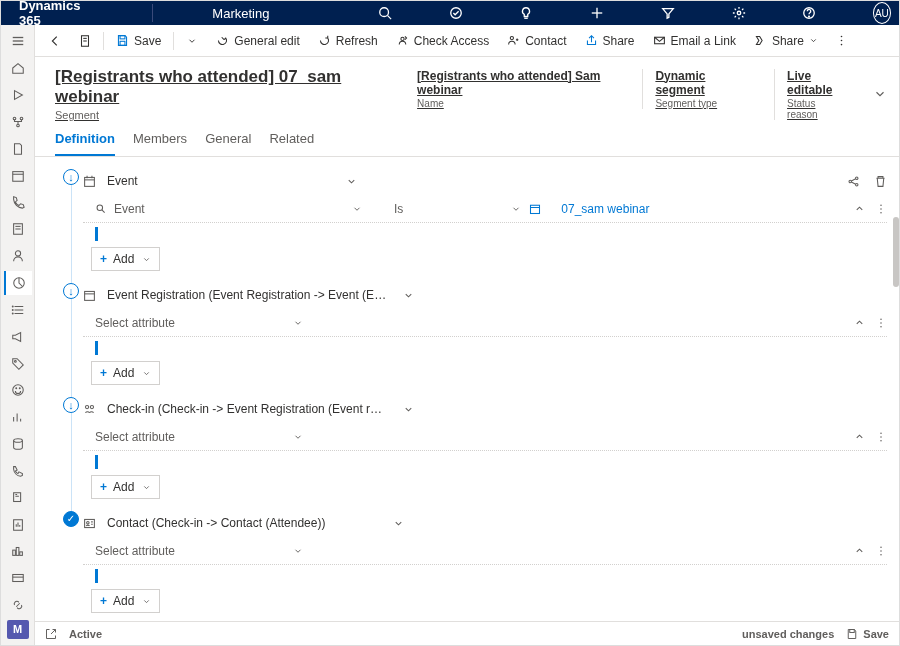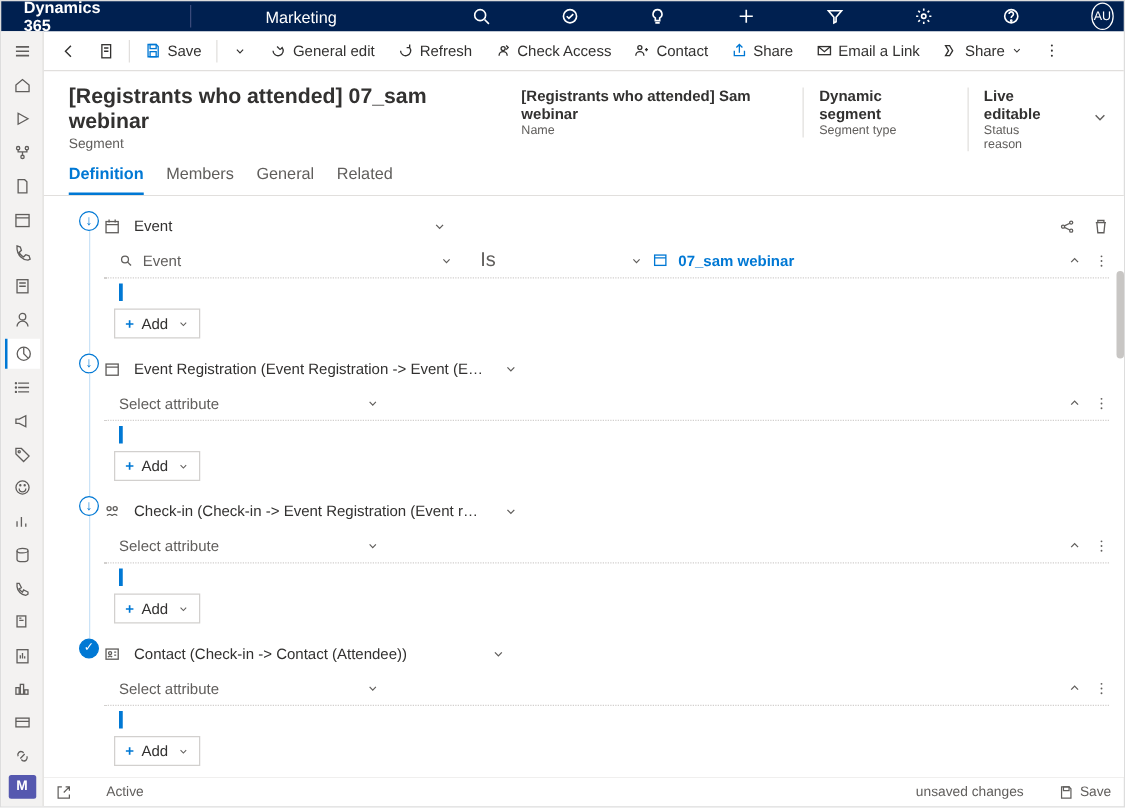--- a/index.html
+++ b/index.html
@@ -15,21 +15,21 @@
 .body { flex: 1; display: flex; min-height: 0; }
 .leftnav { width: 34px; background: #f3f2f1; border-right: 1px solid #e1dfdd; display: flex; flex-direction: column; align-items: center; padding-top: 4px; }
 .leftnav .nitem { width: 28px; height: 28px; display: flex; align-items: center; justify-content: center; cursor: pointer; color: #605e5c; margin-bottom: 2px; }
 .leftnav .nitem.active { background: #fff; border-left: 2px solid #0078d4; }
 .leftnav .mswitch { margin-top: auto; width: 22px; height: 22px; background: #5558af; color: #fff; display: flex; align-items: center; justify-content: center; font-size: 11px; font-weight: 600; border-radius: 2px; margin-bottom: 6px; cursor: pointer; }
 .main { flex: 1; display: flex; flex-direction: column; min-width: 0; }
 .cmdbar { height: 32px; border-bottom: 1px solid #e1dfdd; display: flex; align-items: center; padding: 0 6px; gap: 2px; }
 .cmdbar .cbtn { display: flex; align-items: center; padding: 0 8px; height: 28px; cursor: pointer; font-size: 12px; color: #323130; gap: 5px; }
 .cmdbar .iconbtn { width: 28px; justify-content: center; padding: 0; }
 .cmdbar .vsep { width: 1px; height: 18px; background: #e1dfdd; margin: 0 2px; }
-.recordhdr { padding: 10px 12px 0 20px; display: flex; align-items: flex-end; gap: 20px; }
+.recordhdr { padding: 10px 12px 0 20px; display: flex; align-items: center; gap: 20px; text-decoration: underline; }
 .recordhdr .titleblock h1 { font-size: 17px; font-weight: 600; }
 .recordhdr .titleblock .sub { font-size: 11px; color: #605e5c; margin-top: 2px; }
 .recordhdr .spacer { flex: 1; }
 .recordhdr .meta { display: flex; gap: 18px; align-items: flex-start; }
 .recordhdr .meta .mitem { border-left: 1px solid #e1dfdd; padding-left: 12px; margin-left: 16px; }
 .recordhdr .meta .mitem:first-child { border-left: none; padding-left: 0; }
 .recordhdr .meta .mval { font-size: 12px; font-weight: 600; }
 .recordhdr .meta .mlabel { font-size: 10px; color: #605e5c; margin-top: 1px; }
 .recordhdr .expand { cursor: pointer; font-size: 14px; color: #605e5c; margin-left: 6px; align-self: center; }
 .tabs { padding: 10px 20px 0 20px; border-bottom: 1px solid #e1dfdd; display: flex; gap: 18px; }
@@ -43,30 +43,30 @@
 .timeline-dot .arrow-down { color: #0078d4; font-size: 11px; line-height: 1; }
 .timeline-dot.filled .check { color: #fff; font-size: 10px; line-height: 1; }
 .timeline-line { position: absolute; left: 28px; top: 18px; bottom: -10px; width: 1px; background: #cbe3f7; }
 .entity-row { display: flex; align-items: center; height: 28px; gap: 8px; }
 .entity-row .eicon { width: 16px; text-align: center; color: #605e5c; font-size: 13px; }
 .entity-row .ename { font-size: 12px; color: #323130; max-width: 280px; white-space: nowrap; overflow: hidden; text-overflow: ellipsis; }
 .cond-row { display: flex; align-items: center; height: 28px; border-bottom: 1px dotted #d2d0ce; padding-left: 12px; gap: 8px; color: #605e5c; }
 .cond-row .search { font-size: 12px; }
 .cond-row .field { min-width: 120px; font-size: 12px; }
 .cond-row .chev-sm { font-size: 11px; cursor: pointer; color: #605e5c; margin-left: 20px; }
-.cond-row .op { margin-left: 14px; font-size: 16px; text-align: right; }
-.cond-row .val-link { color: #0078d4; font-weight: 700; cursor: pointer; display: flex; gap: 8px; }
+.cond-row .op { margin-left: 24px; font-size: 12px; text-align: right; }
+.cond-row .val-link { color: #0078d4; font-weight: 400; cursor: pointer; display: flex; align-items: center; gap: 20px; }
 .cond-row .right-actions { margin-left: auto; display: flex; gap: 10px; color: #605e5c; align-items: center; }
 .cond-row .right-actions .a { cursor: pointer; }
 .accent-bar { width: 3px; height: 14px; background: #0078d4; margin-left: 12px; margin-top: 4px; margin-bottom: 4px; }
 .add-row { display: flex; align-items: center; gap: 6px; height: 28px; padding-left: 8px; }
 .add-btn { display: flex; align-items: center; gap: 6px; border: 1px solid #d2d0ce; padding: 4px 8px; font-size: 12px; cursor: pointer; background: #fff; }
 .add-btn .plus { color: #0078d4; font-weight: 600; }
 .add-btn .chev { color: #605e5c; font-size: 10px; margin-left: 2px; }
-.statusbar { height: 24px; border-top: 1px solid #e1dfdd; display: flex; align-items: center; padding: 4px 10px; font-size: 11px; color: #605e5c; gap: 28px; }
+.statusbar { height: 24px; border-top: 1px solid #e1dfdd; display: flex; align-items: center; padding: 4px 10px; font-size: 11px; color: #605e5c; gap: 12px; font-weight: bold; }
 .statusbar .spacer { flex: 1; }
 .statusbar .sbtn { display: flex; align-items: center; gap: 5px; cursor: pointer; }
 svg { display: block; }
 .hr-first .right-top { margin-left: auto; display: flex; gap: 14px; color: #605e5c; }
 .hr-first .right-top .a { cursor: pointer; }
 </style>
 </head>
 <body>
 
 <div class="app">

